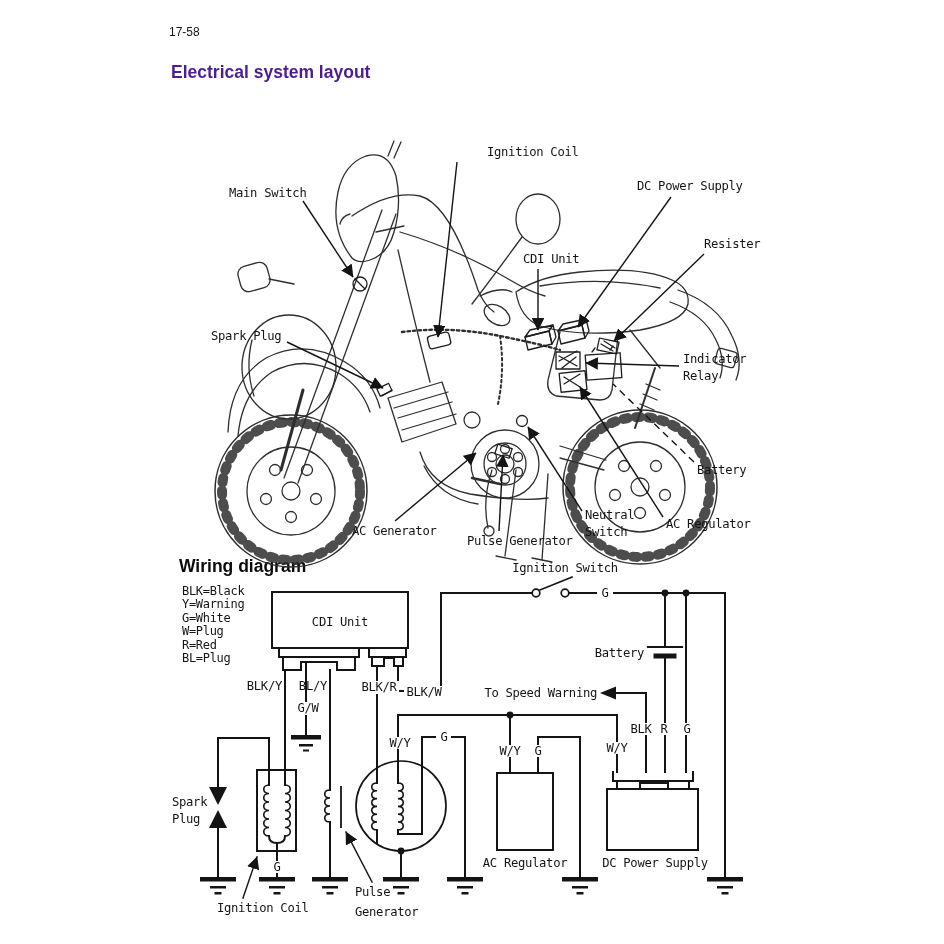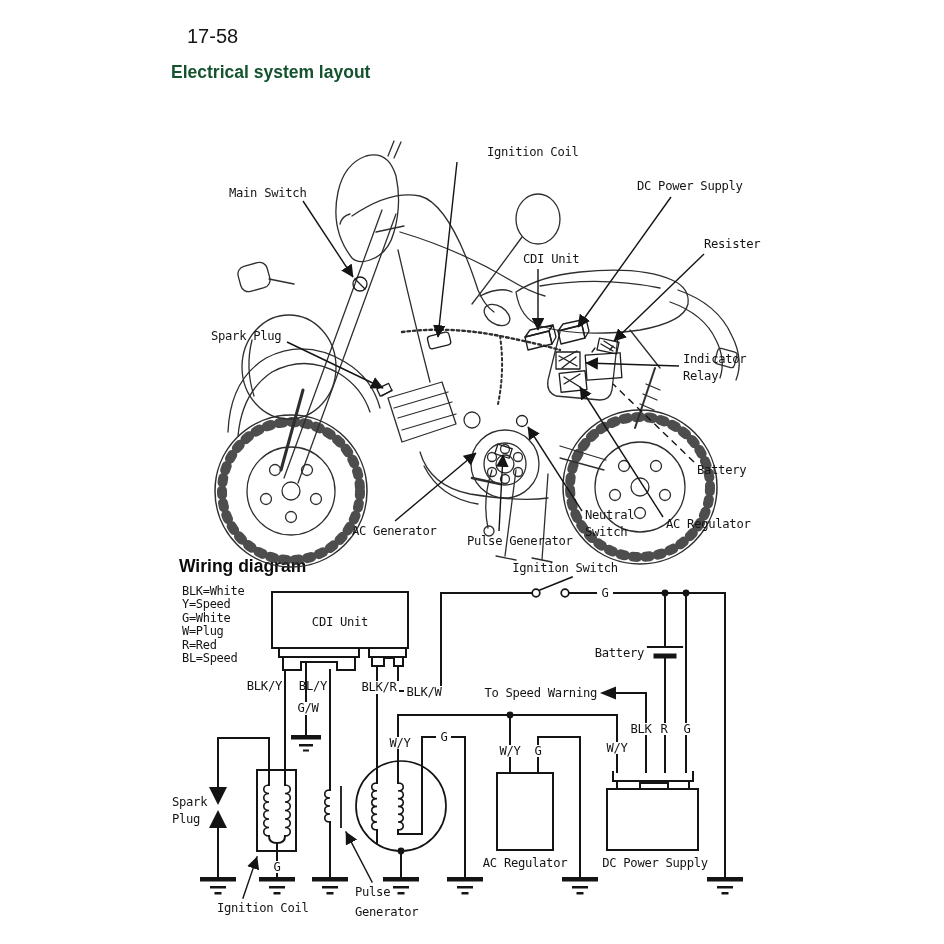--- a/index.html
+++ b/index.html
@@ -1,42 +1,42 @@
 <!DOCTYPE html>
 <html><head>
 <meta charset="utf-8">
 <style>
   html,body{margin:0;padding:0;background:#e8e8e8;}
   #page{position:relative;width:944px;height:944px;background:#ffffff;overflow:hidden;
         font-family:"Liberation Sans",sans-serif;color:#111;}
-  .h-pageno{position:absolute;left:187px;top:25px;font-size:20px;color:#151515;}
-  .h-title{position:absolute;left:171px;top:62px;font-size:17.5px;font-weight:bold;color:#14532d;}
+  .h-pageno{position:absolute;left:169px;top:25px;font-size:12px;color:#151515;}
+  .h-title{position:absolute;left:171px;top:62px;font-size:17.5px;font-weight:bold;color:#4c1d95;}
   .h-wiring{position:absolute;left:179px;top:556px;font-size:17.5px;font-weight:bold;color:#0b0b0b;}
   .legend{position:absolute;left:182px;top:585px;font-family:"DejaVu Sans Mono",monospace;
           font-size:12px;line-height:13.4px;color:#141414;letter-spacing:-0.3px;}
   .legend span{display:block;}
   svg{position:absolute;left:0;top:0;}
   text{font-family:"DejaVu Sans Mono",monospace;font-size:12.2px;fill:#141414;letter-spacing:-0.3px;}
 </style>
 </head>
 <body>
 
 <div id="page">
 
   <div class="h-pageno">17-58</div>
   <div class="h-title">Electrical system layout</div>
   <div class="h-wiring">Wiring diagram</div>
 
   <div class="legend">
-    <span>BLK=White</span>
-    <span>Y=Speed</span>
+    <span>BLK=Black</span>
+    <span>Y=Warning</span>
     <span>G=White</span>
     <span>W=Plug</span>
     <span>R=Red</span>
-    <span>BL=Speed</span>
+    <span>BL=Plug</span>
   </div>
 
   <svg width="944" height="944" viewBox="0 0 944 944">
     <defs>
       <marker id="ah" markerWidth="9" markerHeight="9" refX="8.5" refY="4.5" orient="auto">
         <path d="M0,0 L9,4.5 L0,9 Z" fill="#141414"></path>
       </marker>
     </defs>
 
     <g stroke="#2e2e2e" fill="none" stroke-width="1.3" stroke-linecap="round" stroke-linejoin="round">

